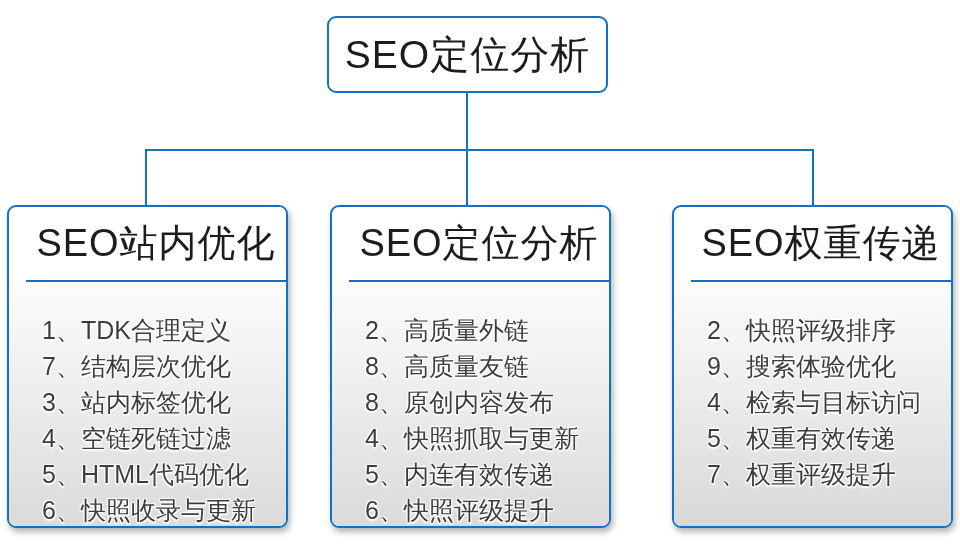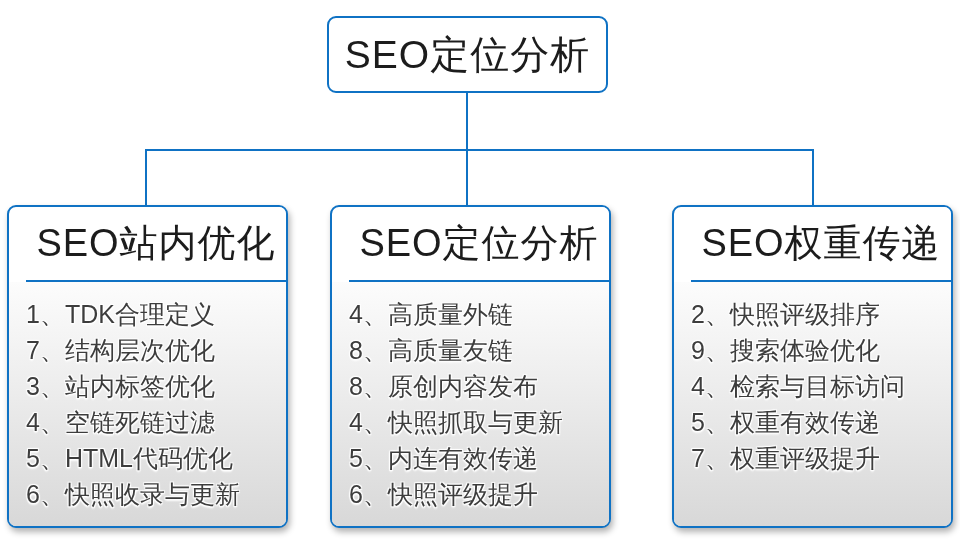--- a/index.html
+++ b/index.html
@@ -33,21 +33,21 @@
   .col-header{
     height:73px;flex:0 0 73px;background:#ffffff;
     border-bottom:2px solid var(--line);
     display:flex;align-items:center;justify-content:center;margin-left:17px;
   }
   .col-header .htext{font-size:38px;color:#1c1c1c;letter-spacing:1px;white-space:nowrap;}
   .col-list{
     flex:1;background:linear-gradient(to bottom,#fcfcfc 0%,#eeeeee 40%,#d8d8d8 100%);
     padding:14px 6px 0 17px;box-sizing:border-box;
   }
-  .col-list ul{list-style:none;margin:0;padding:0;}
+  .col-list ul{list-style:none;margin:16px;padding:0;}
   .col-list li{
     font-size:25px;line-height:36px;color:#3d3d3d;white-space:nowrap;
     text-shadow:1px 1px 1px #ffffff,-1px -1px 1px #ffffff,1px -1px 1px #ffffff,-1px 1px 1px #ffffff,0 2px 2px #ffffff;
   }
 </style>
 </head>
 <body>
 
 <div class="stage" style="--line:#0f72c4;">
 
@@ -76,21 +76,21 @@
       </ul>
     </div>
   </div>
 
   <div class="column" style="left:330px;">
     <div class="col-header">
       <span class="htext">SEO定位分析</span>
     </div>
     <div class="col-list">
       <ul>
-        <li>4、高质量外链</li>
+        <li>2、高质量外链</li>
         <li>8、高质量友链</li>
         <li>8、原创内容发布</li>
         <li>4、快照抓取与更新</li>
         <li>5、内连有效传递</li>
         <li>6、快照评级提升</li>
       </ul>
     </div>
   </div>
 
   <div class="column" style="left:672px;">

